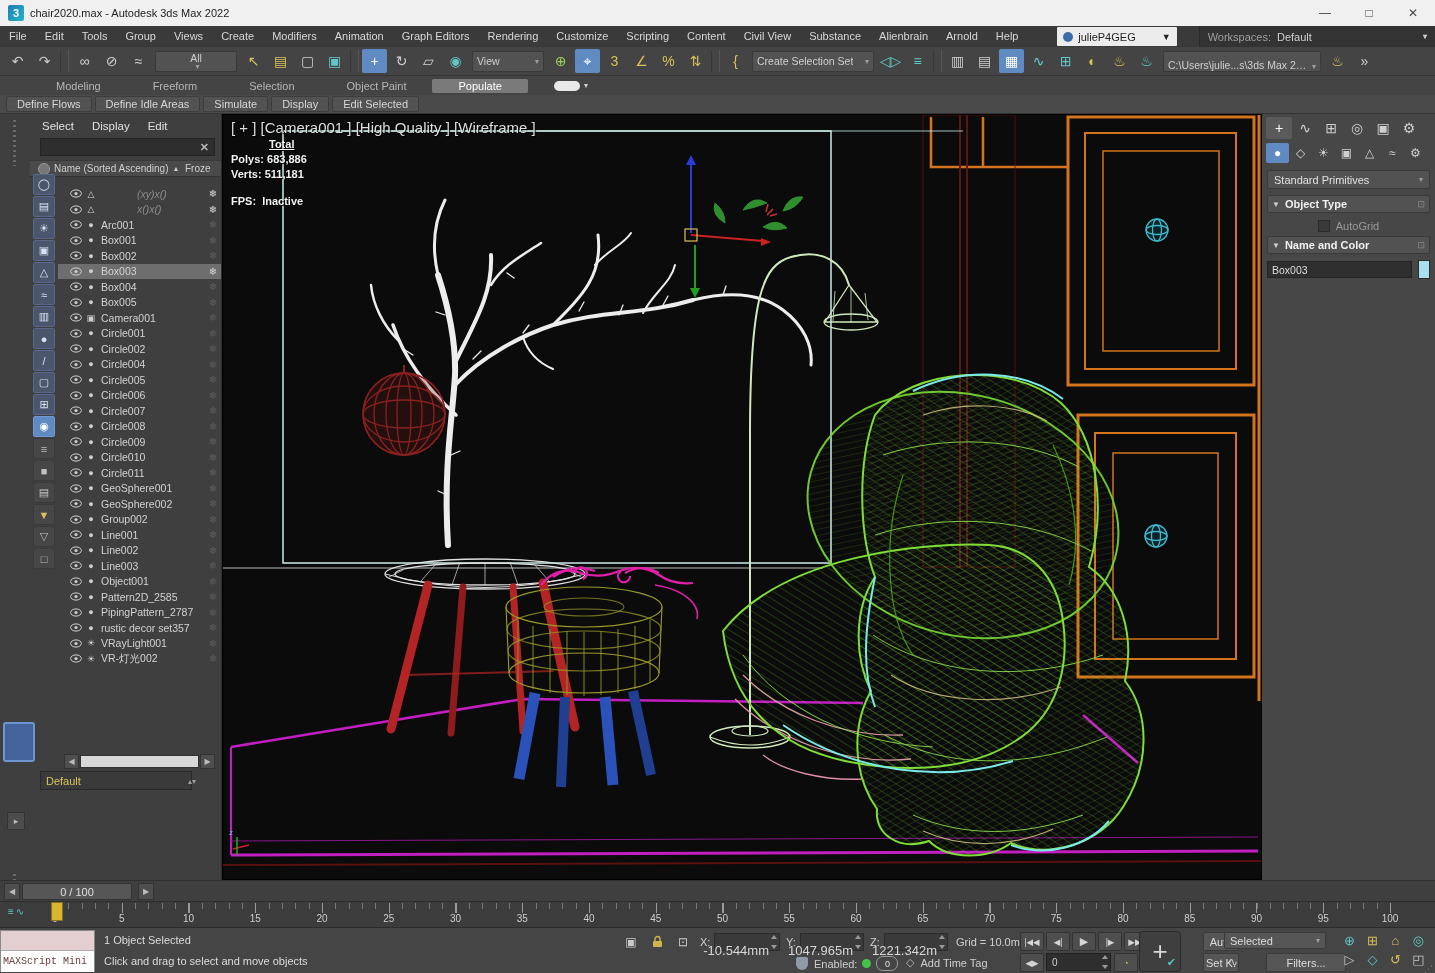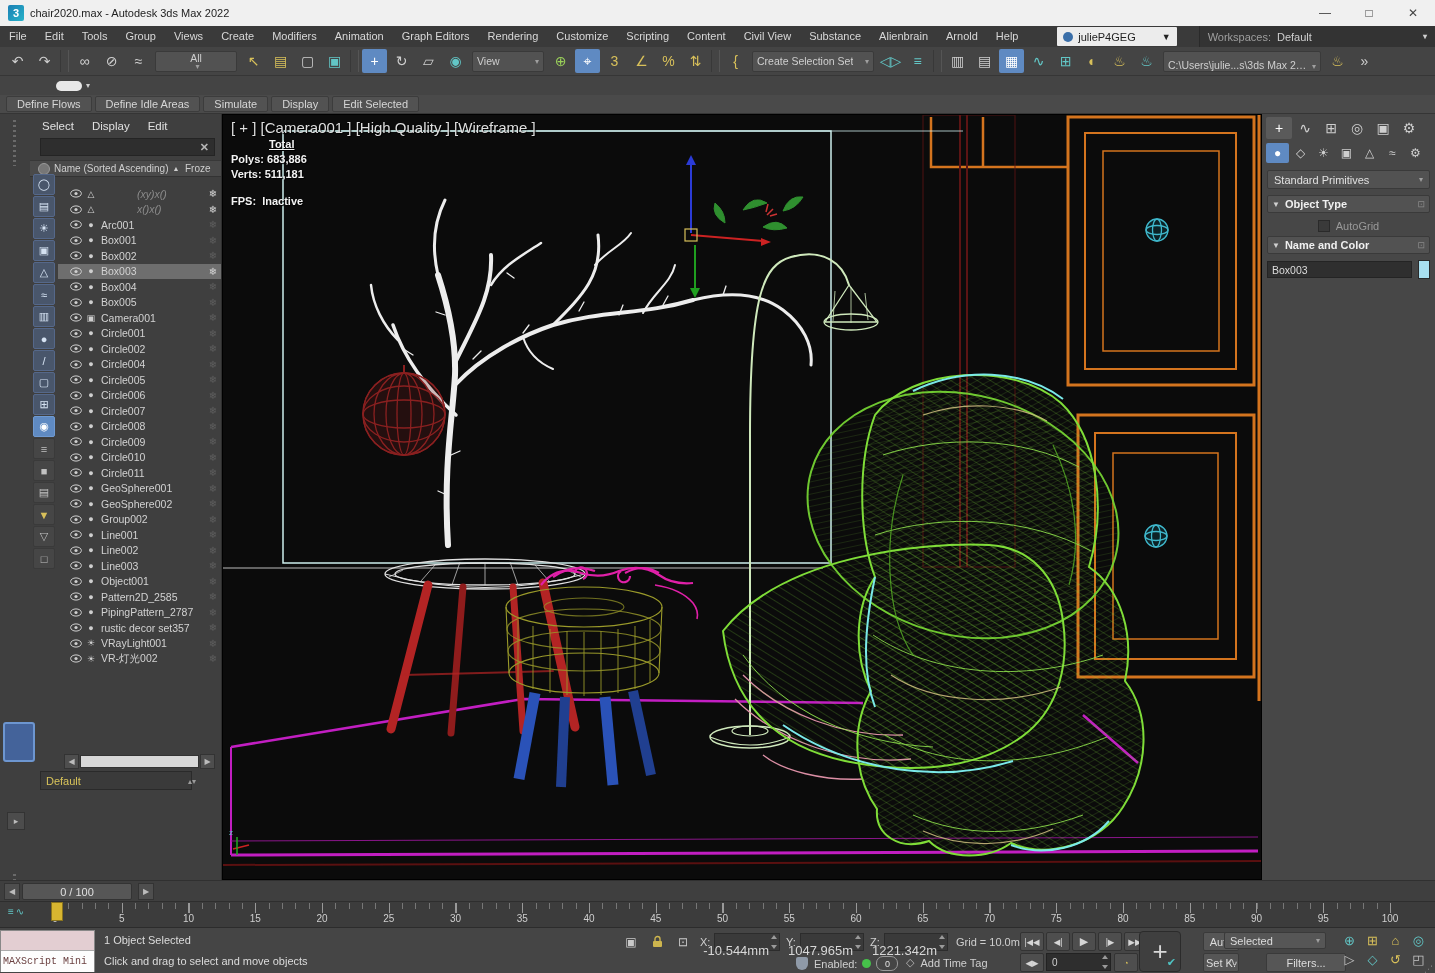--- a/index.html
+++ b/index.html
@@ -269,20 +269,27 @@
       <span class="ticn c-t">♨</span>
       <span class="tdrop" style="width: 148px; align-items: flex-end;">
         <i>C:\Users\julie...s\3ds Max 202:</i>
         <b>▾</b>
       </span>
       <span class="ticn c-y">♨</span>
       <span class="ticn">»</span>
     </div>
 
   <div class="ribbontabs">
+    <div style="display:flex">
+      <span class="rtab">Modeling</span>
+        <span class="rtab">Freeform</span>
+        <span class="rtab">Selection</span>
+        <span class="rtab">Object Paint</span>
+        <span class="rtab active">Populate</span>
+    </div>
     <span class="rpill"></span>
     <span class="rpill-arrow">▾</span>
   </div>
   <div class="ribbonsub">
     <span class="rsub">Define Flows</span>
       <span class="rsub">Define Idle Areas</span>
       <span class="rsub">Simulate</span>
       <span class="rsub">Display</span>
       <span class="rsub">Edit Selected</span>
   </div>

